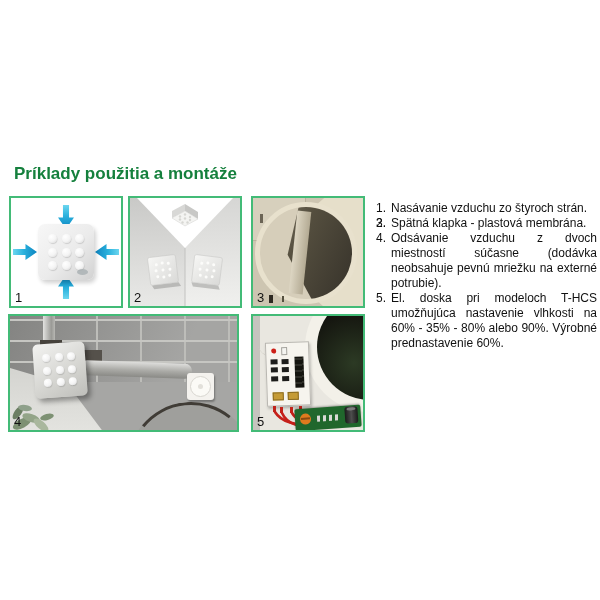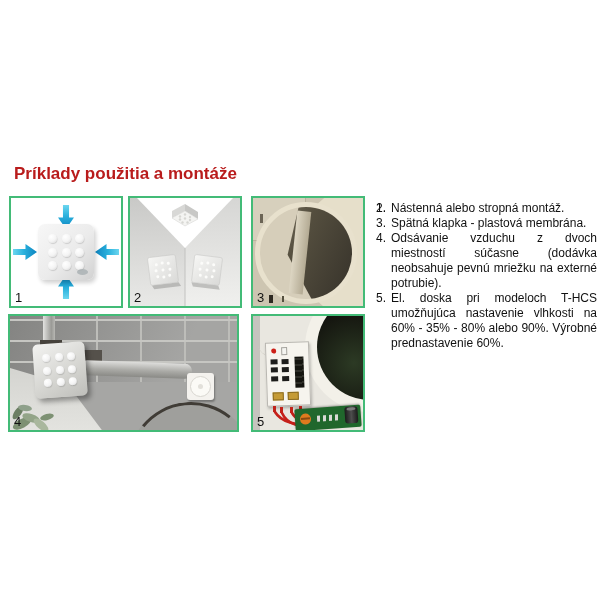--- a/index.html
+++ b/index.html
@@ -1,20 +1,20 @@
 <!DOCTYPE html>
 <html><head>
 <meta charset="utf-8">
 <style>
   html,body{margin:0;padding:0;background:#fff;}
   .page{position:relative;width:600px;height:600px;background:#ffffff;
         font-family:"Liberation Sans",sans-serif;overflow:hidden;color:#111;}
 
   .doc-title{position:absolute;left:14px;top:164px;margin:0;
-             font-size:17px;font-weight:bold;color:#b91c1c;}
+             font-size:17px;font-weight:bold;color:#15803d;}
 
   
   .fig{position:absolute;border:2px solid #43bb77;box-sizing:border-box;
        background:#fff;overflow:hidden;}
   #fig1{left:9px;  top:196px;width:114px;height:112px;}
   #fig2{left:128px;top:196px;width:114px;height:112px;}
   #fig3{left:251px;top:196px;width:114px;height:112px;}
   #fig4{left:8px;  top:314px;width:231px;height:118px;}
   #fig5{left:251px;top:314px;width:114px;height:118px;}
   .fig-num{position:absolute;left:4px;bottom:1px;font-size:13px;line-height:1.1;
@@ -333,24 +333,24 @@
       <div class="f5-trim"></div>
       <div class="f5-pins"></div>
       <div class="f5-cap"></div>
     </div>
     <span class="fig-num">5</span>
   </div>
 
   <ol class="info-list">
     <li>
       <span class="num">1.</span>
+      <span>Nasávanie vzduchu zo štyroch strán.</span>
     </li>
     <li>
       <span class="num">2.</span>
-      <span>Nástenná alebo stropná montáž.</span>
     </li>
     <li>
       <span class="num">3.</span>
       <span>Spätná klapka - plastová membrána.</span>
     </li>
     <li>
       <span class="num">4.</span>
       <span>Odsávanie vzduchu z dvoch miestností súčasne (dodávka neobsahuje pevnú mriežku na externé potrubie).</span>
     </li>
     <li>

